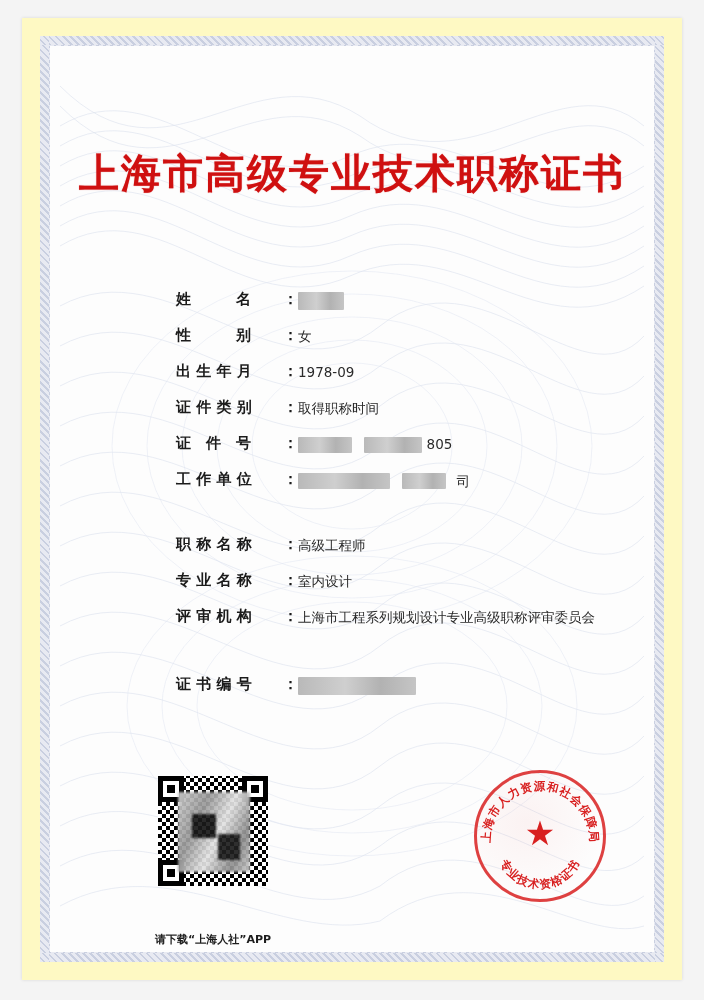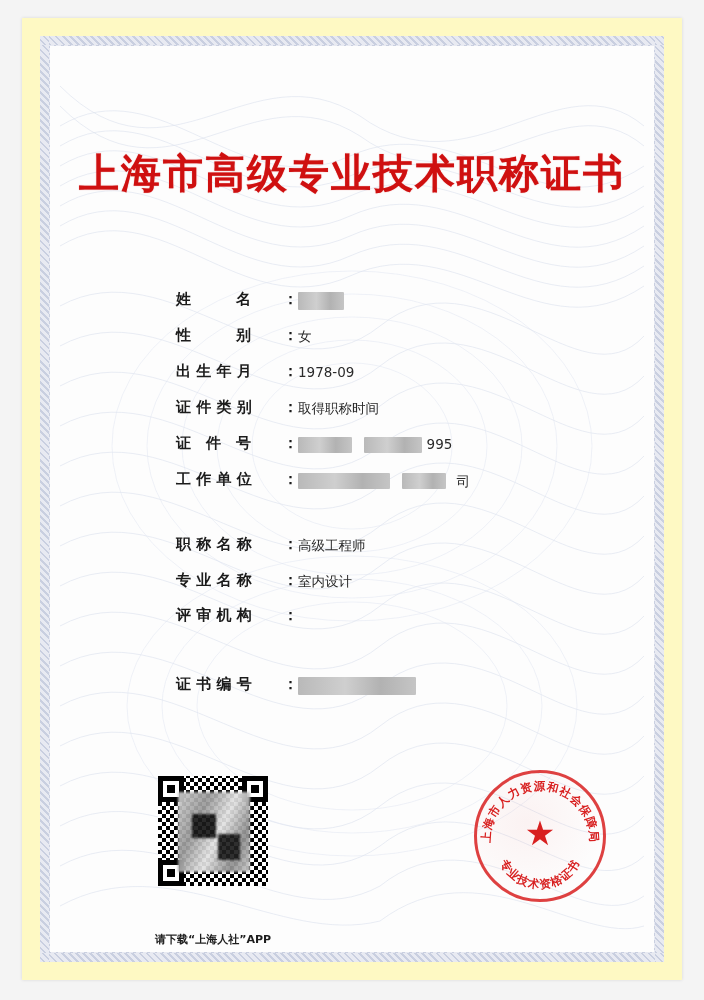--- a/index.html
+++ b/index.html
@@ -402,21 +402,21 @@
       </div>
 
       <div class="field-row">
         <div class="field-label spread">
           <span>证　件　号</span>
             <span class="colon">：</span>
         </div>
         <div class="field-value">
           <span class="redact" style="width:54px"></span>
           <span class="redact" style="width:58px;margin-left:8px"></span>
-          <span class="value-inline">995</span>
+          <span class="value-inline">805</span>
         </div>
       </div>
 
       <div class="field-row">
         <div class="field-label spread">
           <span>工 作 单 位</span>
             <span class="colon">：</span>
         </div>
         <div class="field-value">
           <span class="redact" style="width:92px"></span>
@@ -441,20 +441,21 @@
             <span class="colon">：</span>
         </div>
         <div class="field-value">室内设计</div>
       </div>
 
       <div class="field-row">
         <div class="field-label spread">
           <span>评 审 机 构</span>
             <span class="colon">：</span>
         </div>
+        <div class="field-value">上海市工程系列规划设计专业高级职称评审委员会</div>
       </div>
     </div>
 
     <div id="block-3" class="field-block">
 
       <div class="field-row">
         <div class="field-label spread">
           <span>证 书 编 号</span>
             <span class="colon">：</span>
         </div>

